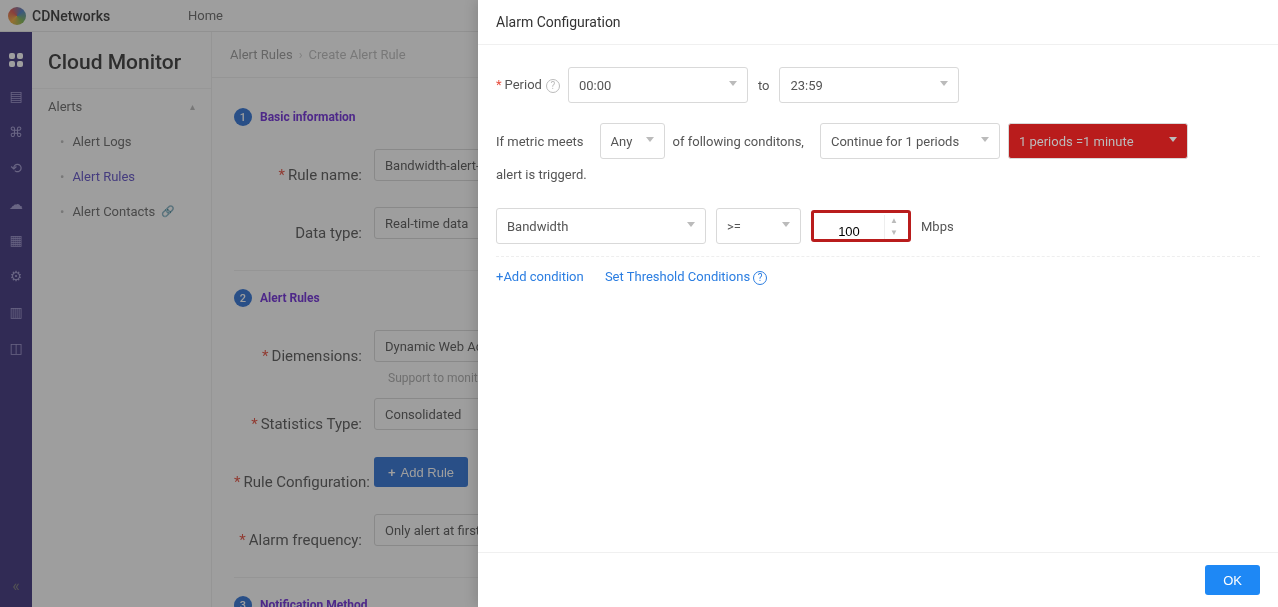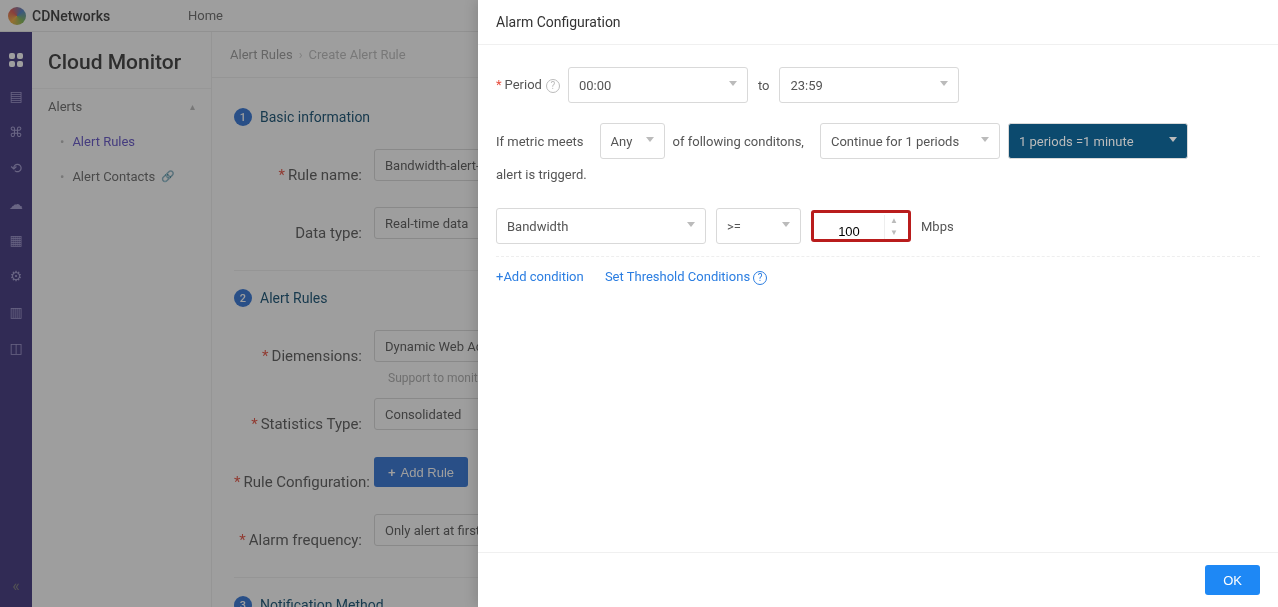--- a/index.html
+++ b/index.html
@@ -29,21 +29,21 @@
 
 
 .main { position: absolute; left: 212px; right: 0; top: 32px; bottom: 0; background: #f7f7f7; overflow: hidden;}
 .breadcrumb { height: 46px; display:flex;align-items:center;padding:0 18px;font-size:13px;color:#999;background:#fff;border-bottom:1px solid #eee;}
 .breadcrumb .sep{ margin:0 6px;color:#ccc;}
 .breadcrumb .cur{ color:#bbb;}
 
 .content { padding: 16px 22px; background:#fff; margin:0; }
 .section-header { display:flex;align-items:center;margin:14px 0 10px; }
 .step-badge { width:18px;height:18px;border-radius:50%;background:#2a6fd6;color:#fff;font-size:11px;display:flex;align-items:center;justify-content:center;margin-right:8px;font-weight:500;}
-.section-title { font-size:14px;font-weight:400;color:#0c4a6e;}
+.section-title { font-size:12px;font-weight:700;color:#6d28d9;}
 .form-row { display:flex;align-items:center;padding:10px 0;}
 .form-label { width:140px;text-align:right;color:#555;font-size:15px;padding-right:12px;white-space:nowrap;margin-top:20px;}
 .form-label .req { color:#e74c3c; margin-right:3px;}
 .input, .select { height:32px;border:1px solid #d9d9d9;border-radius:3px;padding:0 10px;font-size:13px;color:#555;background:#fff;display:flex;align-items:center;min-width:140px;}
 .hint { color:#aaa;font-size:12px;padding-left:154px;margin-top:-4px;}
 .btn-primary { height:30px;padding:0 14px;background:#2a6fd6;color:#fff;border:none;border-radius:3px;display:inline-flex;align-items:center;font-size:13px;cursor:pointer;}
 .btn-primary .plus{margin-right:5px;font-weight:bold;}
 .divider{height:1px;background:#eee;margin:18px 0;}
 .tag{display:inline-flex;align-items:center;border:1px solid #d9d9d9;border-radius:3px;padding:2px 6px;font-size:12px;color:#666;margin-right:6px;}
 .tag .x{margin-left:4px;color:#999;font-size:11px;cursor:pointer;}
@@ -52,21 +52,21 @@
 .overlay { position:absolute; inset:0; background:rgba(40,40,40,0.45); z-index:50; top:0;}
 
 
 .drawer { position:absolute; right:0; top:0; bottom:0; width:800px; background:#fff; z-index:60; box-shadow:-2px 0 12px rgba(0,0,0,0.15); display:flex;flex-direction:column;}
 .drawer-header { padding:14px 18px; font-size:14px; color:#333; border-bottom:1px solid #f0f0f0;}
 .drawer-body { padding:22px 18px 10px; flex:1; overflow:auto;}
 .drawer-row { display:flex;align-items:center;margin-bottom:20px;flex-wrap:wrap;}
 .dlabel { color:#555;font-size:13px;margin-right:8px;}
 .dlabel .req { color:#e74c3c;margin-right:3px;}
 .dselect { height:36px;border:1px solid #d9d9d9;border-radius:3px;padding:0 26px 0 10px;font-size:13px;color:#555;background:#fff;display:flex;align-items:center;position:relative;min-width:80px;}
-.dselect.disabled{ background:#0c4a6e;color:#bbb;}
+.dselect.disabled{ background:#b91c1c;color:#bbb;}
 .dselect::after{content:"";position:absolute;right:10px;top:13px;width:0;height:0;border-left:4px solid transparent;border-right:4px solid transparent;border-top:5px solid #bbb;}
 .dto{margin:0 10px;color:#555;}
 .condition-row{display:flex;align-items:center;gap:10px;padding:6px 0 12px;border-bottom:1px dashed #eee;margin-bottom:12px;}
 .num-input{height:32px;border:3px solid #b91c1c;border-radius:3px;width:100px;display:flex;align-items:flex-end;}
 .num-input input{border:none;width:70px;text-align:center;font-size:13px;outline:none;}
 .num-input .steppers{display:flex;flex-direction:column;border-left:1px solid #eee;}
 .num-input .steppers span{font-size:8px;color:#bbb;padding:2px 5px;cursor:pointer;line-height:8px;}
 .unit{color:#555;font-size:13px;}
 .link{color:#2a7de1;font-size:13px;cursor:pointer;margin-right:18px;}
 .link .q{display:inline-flex;width:14px;height:14px;border:1px solid #2a7de1;border-radius:50%;font-size:10px;align-items:center;justify-content:center;margin-left:3px;}
@@ -104,20 +104,23 @@
   <div class="rail-icon">◫</div>
   <div class="rail-collapse">«</div>
 </div>
 
 <div class="sidebar">
   <div class="sidebar-title">Cloud Monitor</div>
   <div class="sidebar-group">
     <span>Alerts</span>
     <span style="font-size:10px;color:#bbb;">▴</span>
   </div>
+  <div class="sidebar-item">
+    <span>Alert Logs</span>
+  </div>
   <div class="sidebar-item selected">
     <span>Alert Rules</span>
   </div>
   <div class="sidebar-item">
     <span>Alert Contacts</span>
     <span class="sidebar-link-icon">🔗</span>
   </div>
 </div>
 
 <div class="main">

